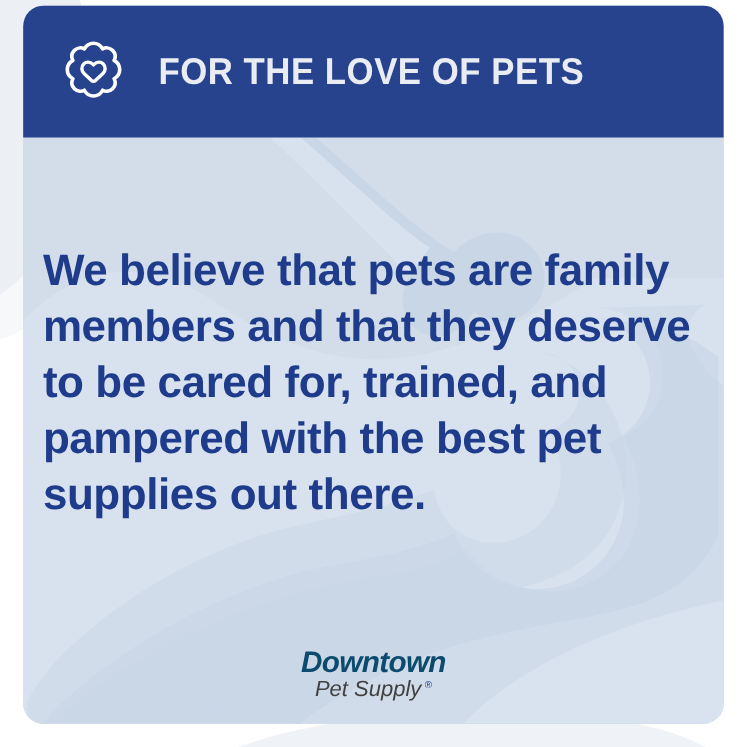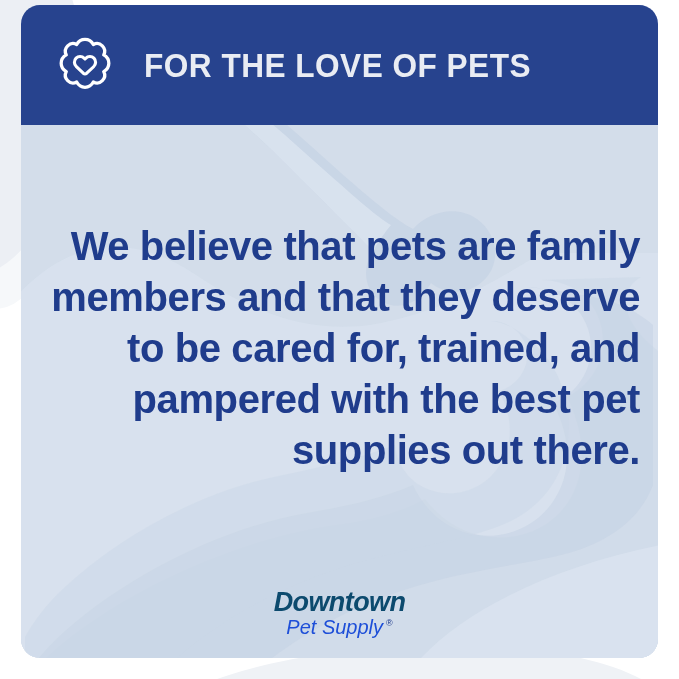--- a/index.html
+++ b/index.html
@@ -121,21 +121,21 @@
     height: 100%;
     pointer-events: none;
   }
 
   
   #quote {
     position: absolute;
     left: 0;
     top: 96px;
     width: 100%;
-    text-align: right;
+    text-align: left;
     color: #1f3c8c;
     font-size: 40px;
     font-weight: 700;
     line-height: 51px;
     letter-spacing: -0.4px;
     padding: 0 18px;
     box-sizing: border-box;
     z-index: 4;
   }
 
@@ -157,21 +157,21 @@
     letter-spacing: -0.6px;
     line-height: 1.05;
   }
   #logo-sub-wrap {
     display: block;
     margin-top: 1px;
     line-height: 1.05;
     white-space: nowrap;
   }
   #logo-sub {
-    color: #1d4ed8;
+    color: #404040;
     font-size: 20px;
     font-weight: 400;
     font-style: italic;
     letter-spacing: 0px;
   }
   #logo-reg {
     color: #1f3c8c;
     font-size: 9px;
     font-style: normal;
     vertical-align: 8px;

